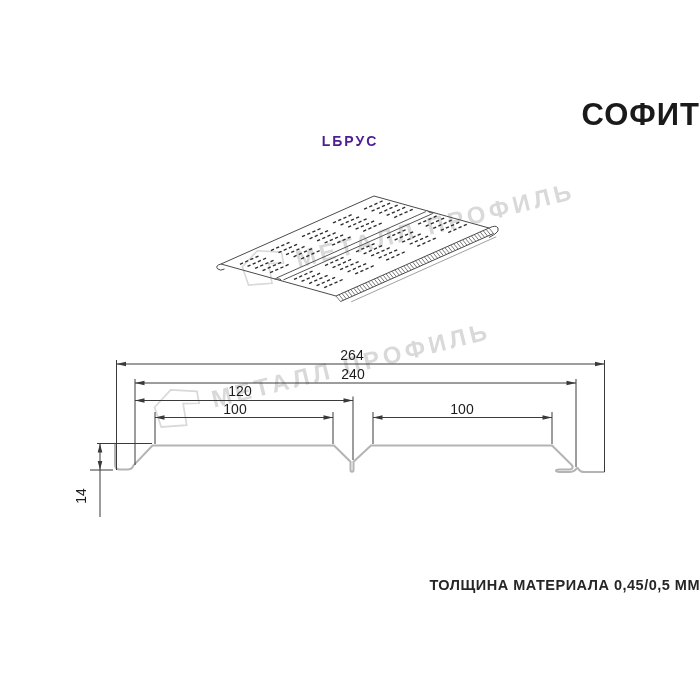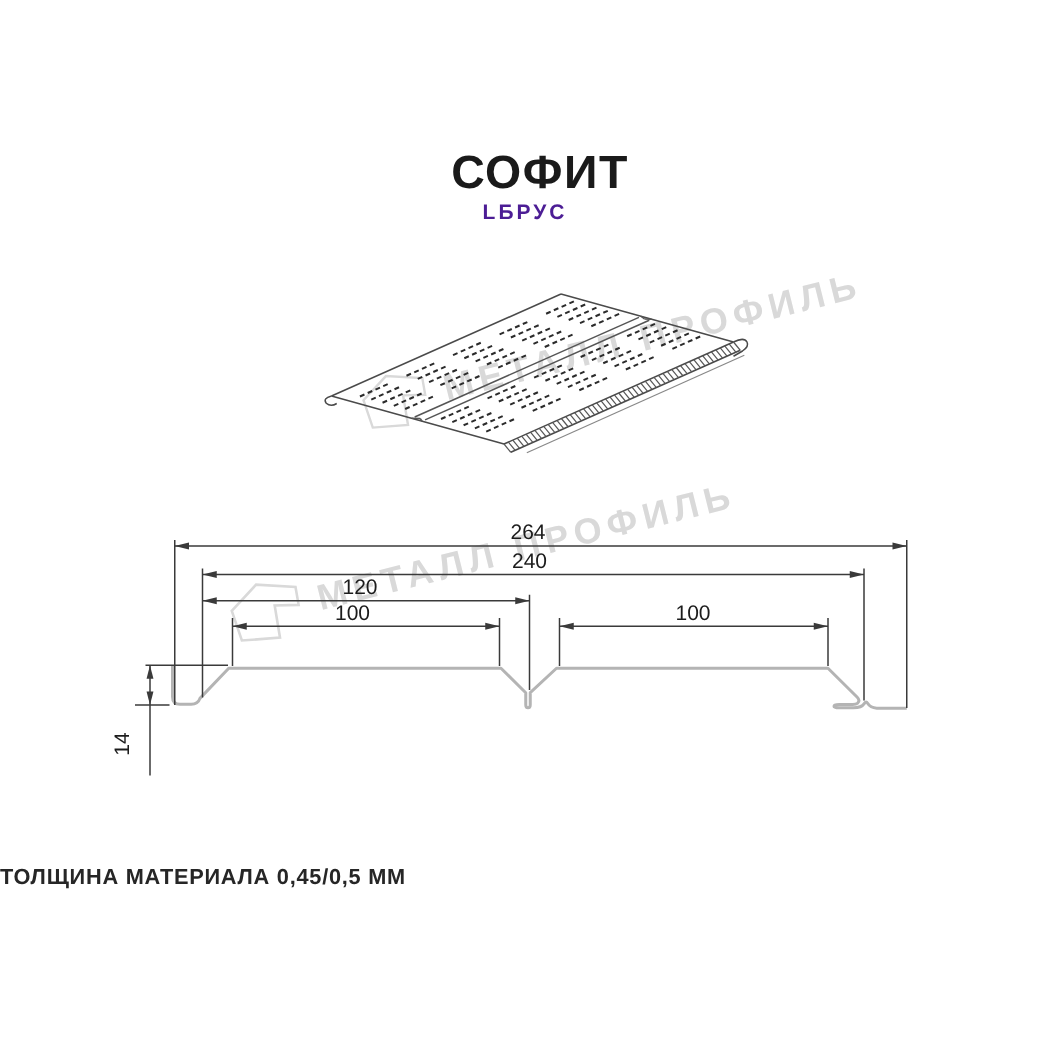--- a/index.html
+++ b/index.html
@@ -1,22 +1,22 @@
 <!DOCTYPE html>
 <html><head>
 <meta charset="utf-8">
 <style>
   html,body{margin:0;padding:0;background:#fff;}
   .page{position:relative;width:700px;height:700px;background:#ffffff;overflow:hidden;
         font-family:"Liberation Sans",sans-serif;}
-  .title{position:absolute;left:0;right:0;top:97px;text-align:center;
+  .title{position:absolute;left:0;right:0;top:97px;text-align:right;
          font-size:31px;font-weight:700;letter-spacing:1px;color:#1a1a1a;z-index:3;padding-left:20px;}
   .subtitle{position:absolute;left:0;right:0;top:133px;text-align:center;
          font-size:14px;font-weight:700;letter-spacing:2px;color:#4c1d95;z-index:3;}
-  .footer-note{position:absolute;left:0;right:0;top:577px;text-align:left;
+  .footer-note{position:absolute;left:0;right:0;top:577px;text-align:right;
          font-size:14.5px;font-weight:600;letter-spacing:0.5px;color:#262626;z-index:3;}
   .watermark{position:absolute;display:flex;align-items:center;gap:10px;
          transform:rotate(-14deg);transform-origin:left center;
          color:#d9d9d9;font-weight:600;font-size:24px;letter-spacing:4px;
          white-space:nowrap;z-index:1;pointer-events:none;}
   .wm-1{left:240px;top:252px;}
   .wm-2{left:152px;top:392px;}
   .iso-svg{position:absolute;left:195px;top:183px;z-index:2;}
   .profile-svg{position:absolute;left:60px;top:335px;z-index:2;}
   .dim-text{font-family:"Liberation Sans",sans-serif;font-size:14px;fill:#1c1c1c;}

